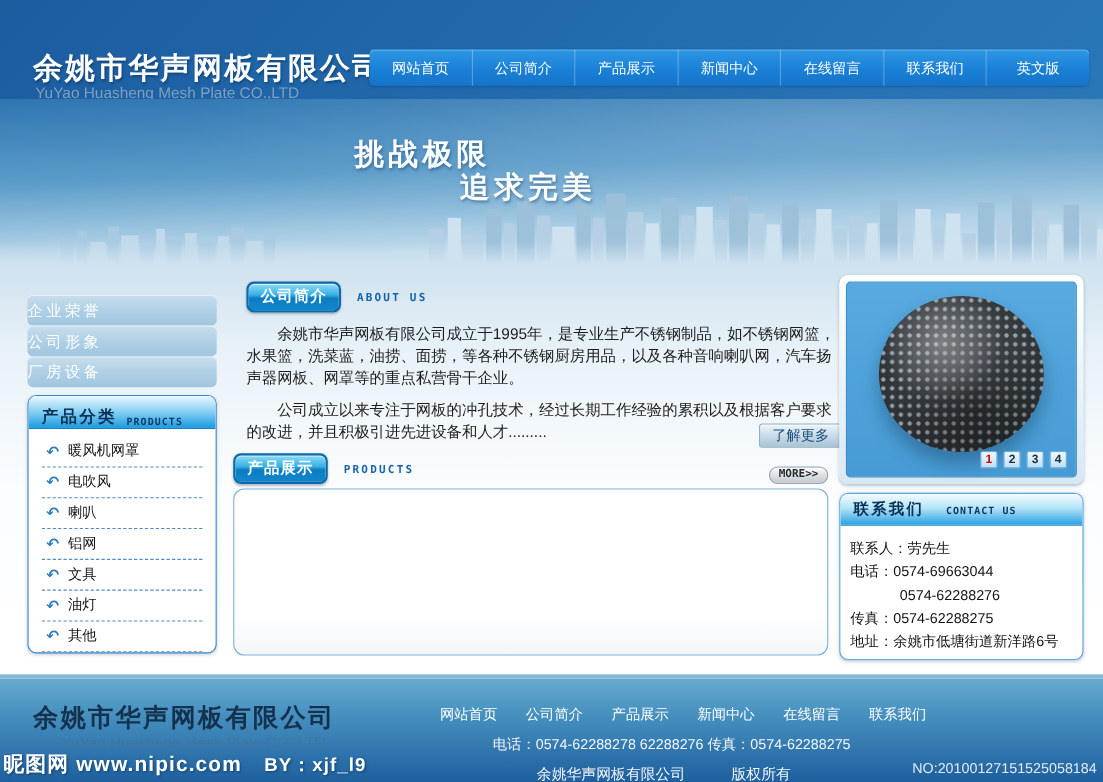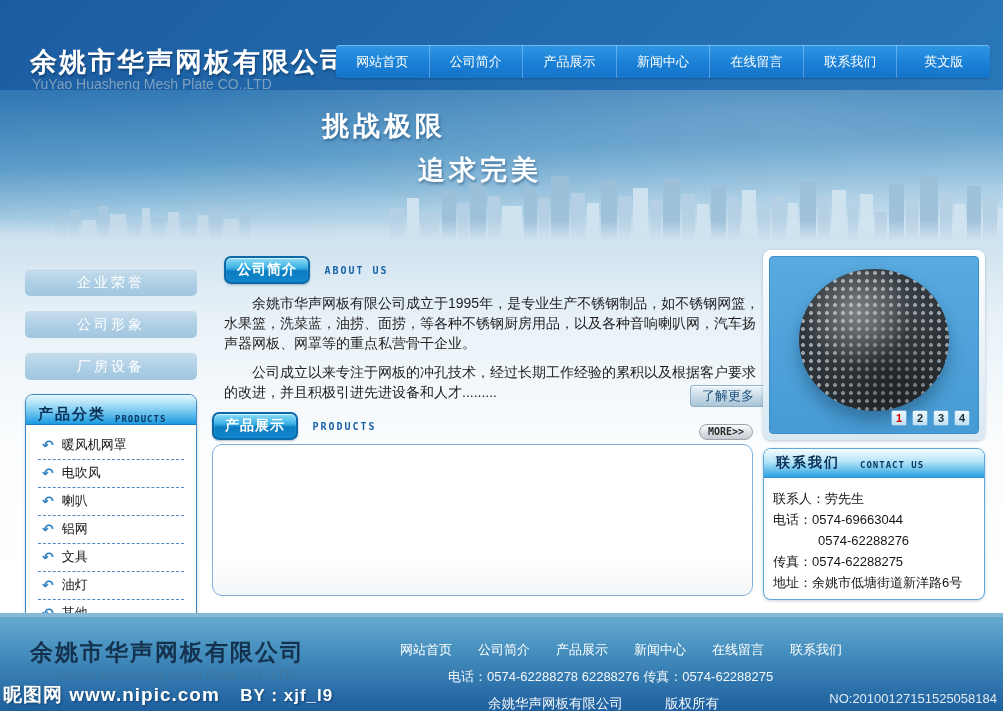--- a/index.html
+++ b/index.html
@@ -22,30 +22,30 @@
   
   .banner { position:absolute; left:0; top:90px; width:1003px; height:150px; overflow:hidden;
             background:
               radial-gradient(ellipse at 75% 15%, rgba(255,255,255,.16), rgba(255,255,255,0) 55%),
               linear-gradient(178deg,#2f76b2 0%,#5b9cc9 42%,#a9cde4 72%,#e2eef6 100%); }
   .skyline { position:absolute; left:0; bottom:0; width:1003px; height:72px; }
   .skyfade { position:absolute; left:0; bottom:0; width:1003px; height:20px;
              background:linear-gradient(180deg, rgba(207,226,239,0), #cfe2ef); }
   .slogan { position:absolute; color:#fdfeff; font-weight:bold; font-size:27px; letter-spacing:4px;
             text-shadow:1px 2px 3px rgba(25,70,110,.55); }
-  .slogan.s1 { left:322px; top:18px;text-align:center; }
+  .slogan.s1 { left:322px; top:32px;text-align:center; }
   .slogan.s2 { left:418px; top:62px; }
 
   
   .content { position:absolute; left:0; top:240px; width:1003px; height:373px;
              background:linear-gradient(180deg,#cfe2ef 0%, #e9f2f8 22%, #fbfdfe 55%, #ffffff 100%); }
 
   
   .sidebar { position:absolute; left:25px; top:28px; width:172px; }
-  .side-btn { height:28px; line-height:28px; margin-bottom:14px; text-align:center; color:#ffffff;
+  .side-btn { height:28px; line-height:28px; margin-bottom:0; color:#ffffff;
               font-size:14px; letter-spacing:3px; cursor:pointer; border-radius:5px;
               background:linear-gradient(180deg,#c9deed 0%,#aecfe5 55%,#a0c6df 100%);
               box-shadow:inset 0 1px 0 rgba(255,255,255,.55); }
   .cat-box { margin-top:7px; height:235px; background:#ffffff; border:1px solid #3f86c4; border-radius:8px;
              box-shadow:0 1px 3px rgba(30,70,110,.25); overflow:hidden; }
   .cat-head { height:30px; display:flex; align-items:flex-end; padding-left:12px;
               background:linear-gradient(180deg,#e8f8fe 0%,#8fd4f4 45%,#1a9ae0 100%);
               border-bottom:1px solid #1580c4; }
   .cat-title { font-size:15px; font-weight:bold; color:#0b3055; letter-spacing:2px; }
   .cat-sub { font-family:"DejaVu Sans Mono",monospace; font-size:9px; font-weight:bold; color:#0c3a63;

